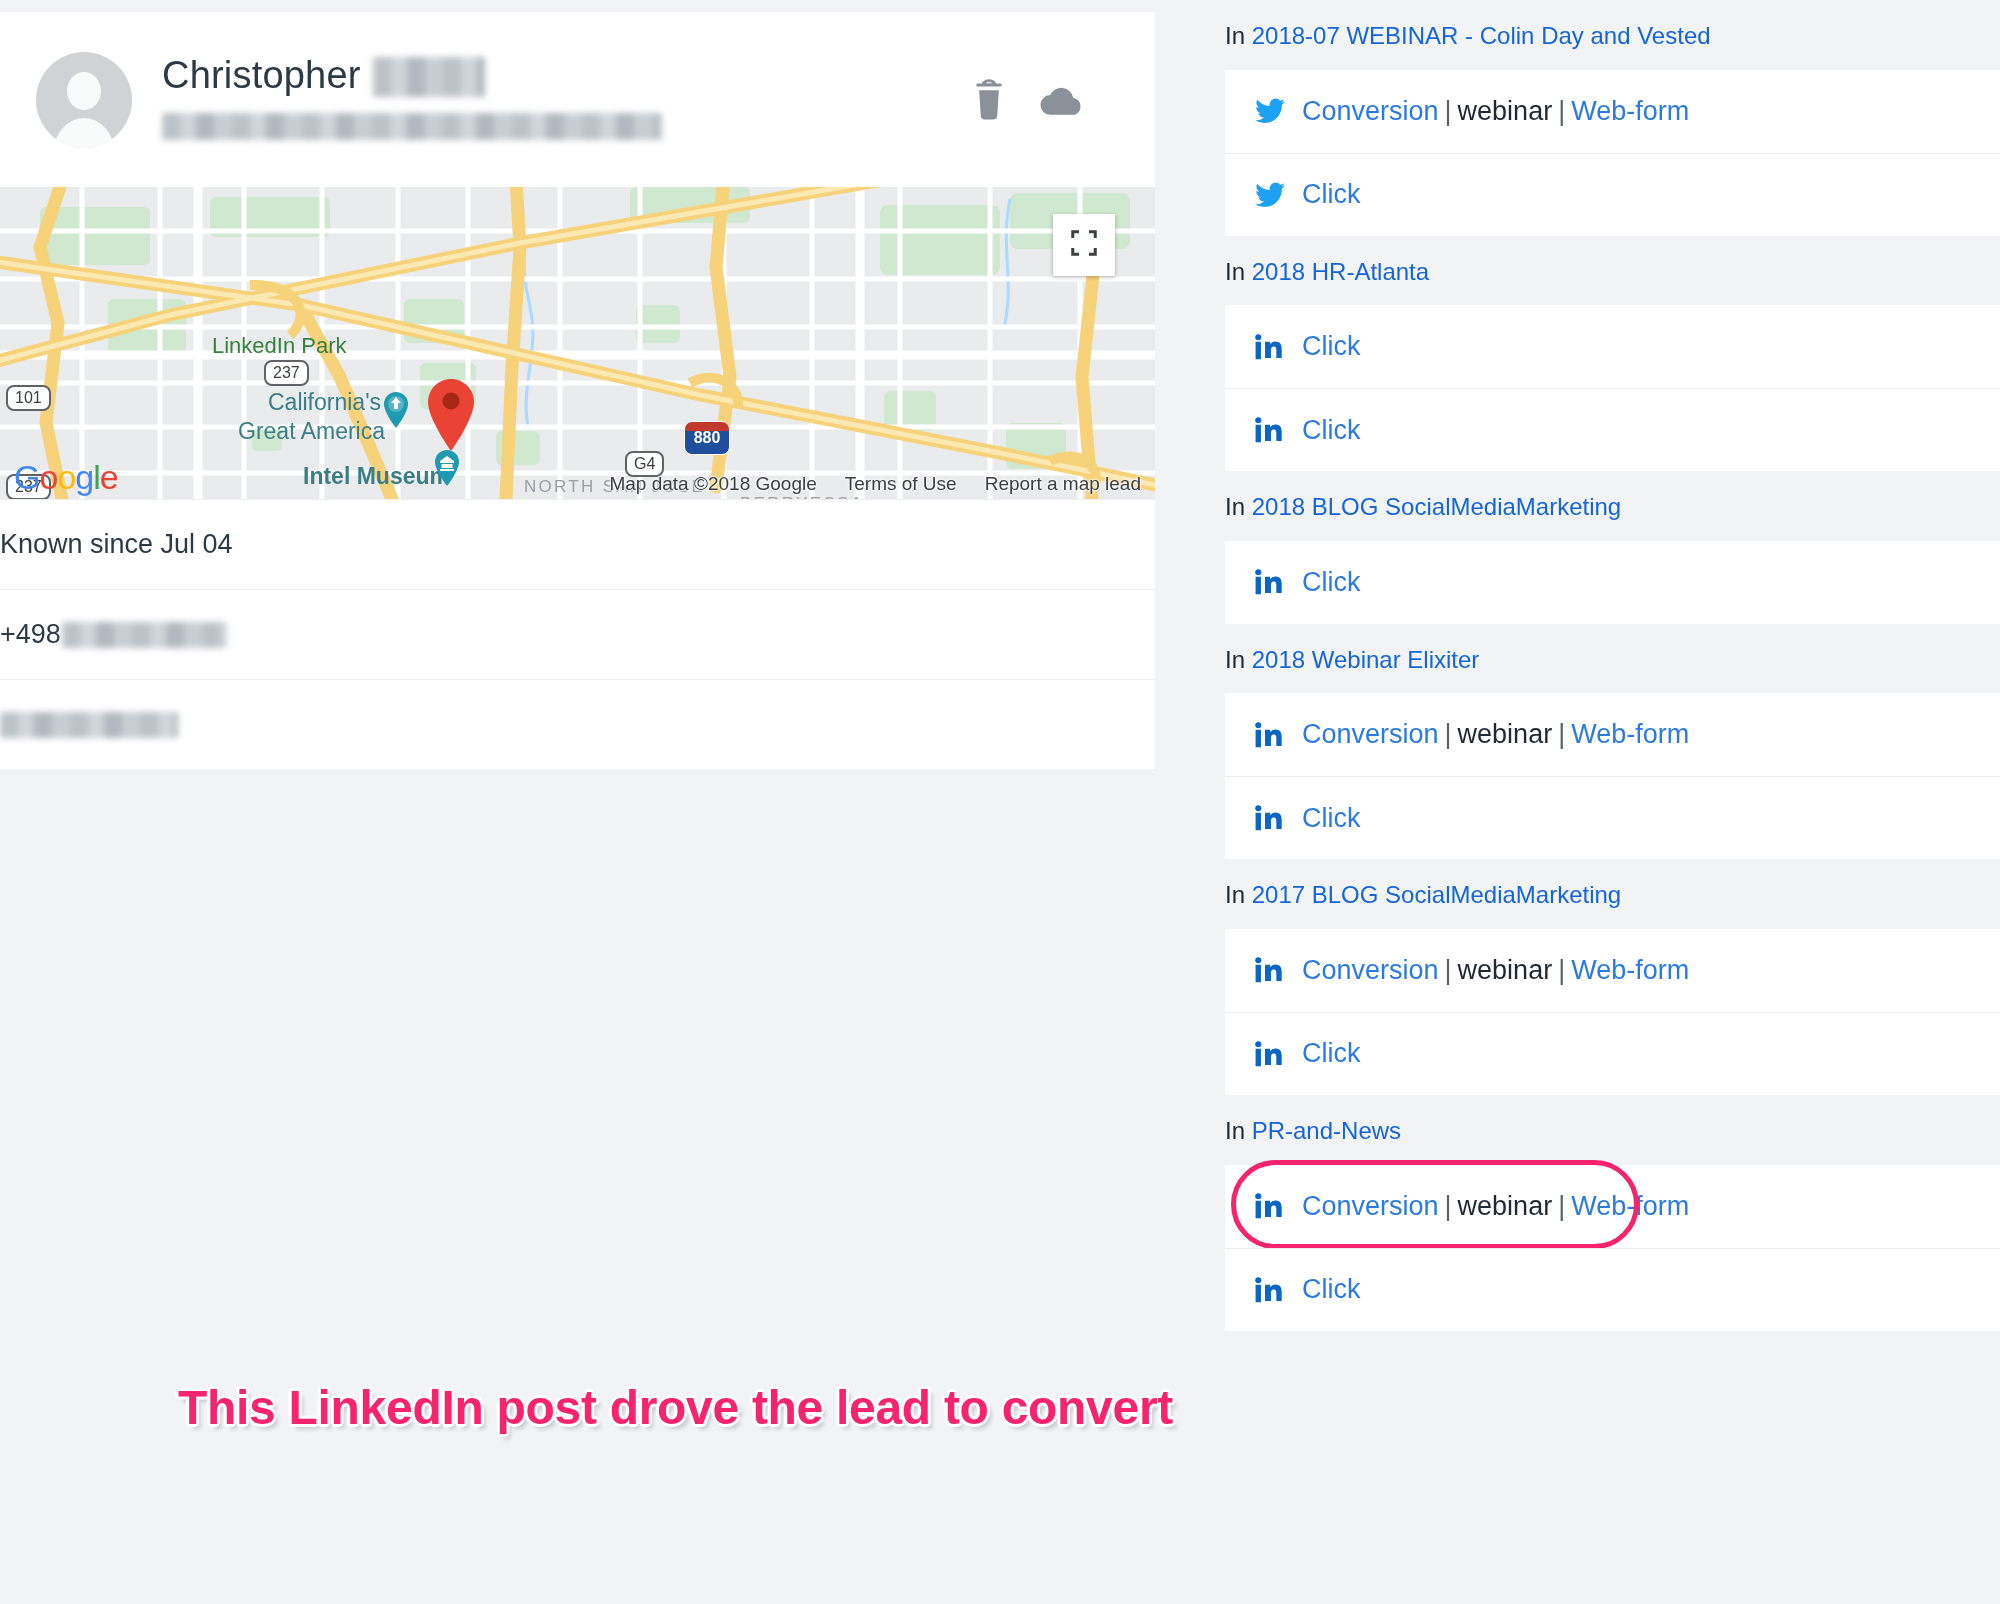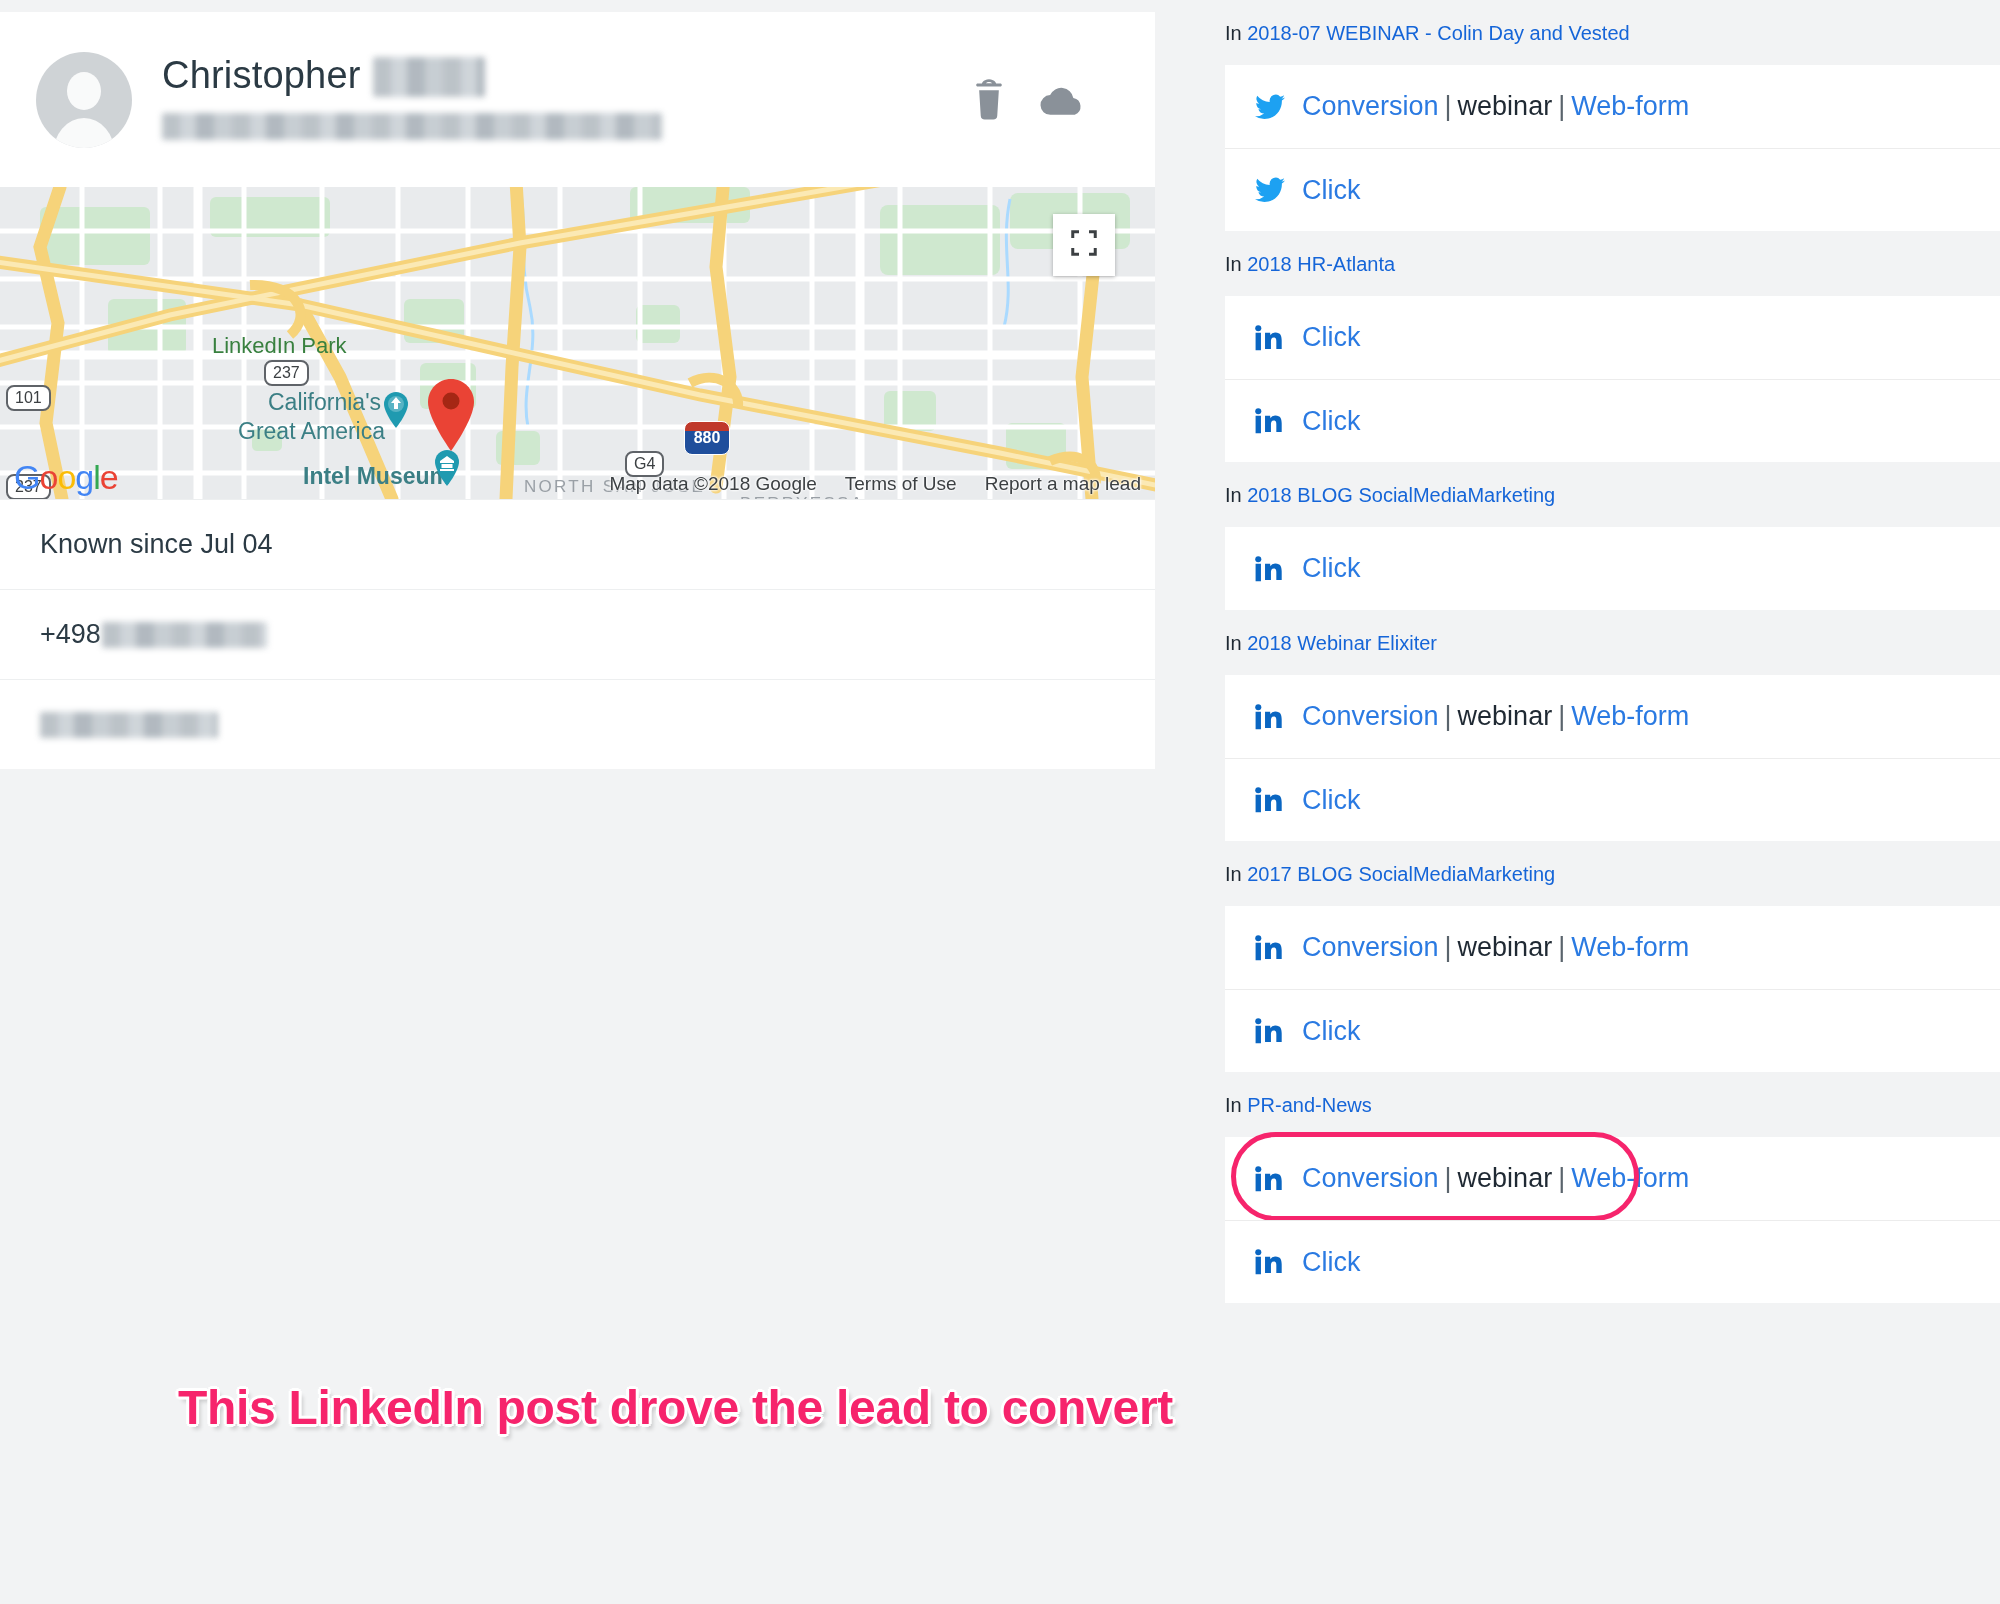--- a/index.html
+++ b/index.html
@@ -204,21 +204,20 @@
     text-shadow: 0 0 3px #fff, 0 0 3px #fff, 0 0 2px #fff;
     white-space: nowrap;
   }
   .map-attrib span { cursor: pointer; }
 
   
   .detail-row {
     height: 90px;
     display: flex;
     align-items: center;
-    padding-left: 40px;
     font-size: 27px;
     color: #2b3a44;
     border-top: 1px solid #edeff0;
     box-sizing: border-box;
   }
   .detail-row:first-of-type { border-top: none; }
 
   
   .annotation {
     position: absolute;
@@ -236,21 +235,21 @@
   }
 
   
   .right-col {
     position: absolute;
     left: 1225px;
     top: 0;
     width: 775px;
   }
   .group-title {
-    font-size: 20px;
+    font-size: 24px;
     color: #1565d8;
     padding: 22px 8px 20px 0;
     line-height: 1.15;
     white-space: nowrap;
   }
   .group-title .in-word {
     color: #1f2933;
   }
   .group-title .grp-name { cursor: pointer; }
 

